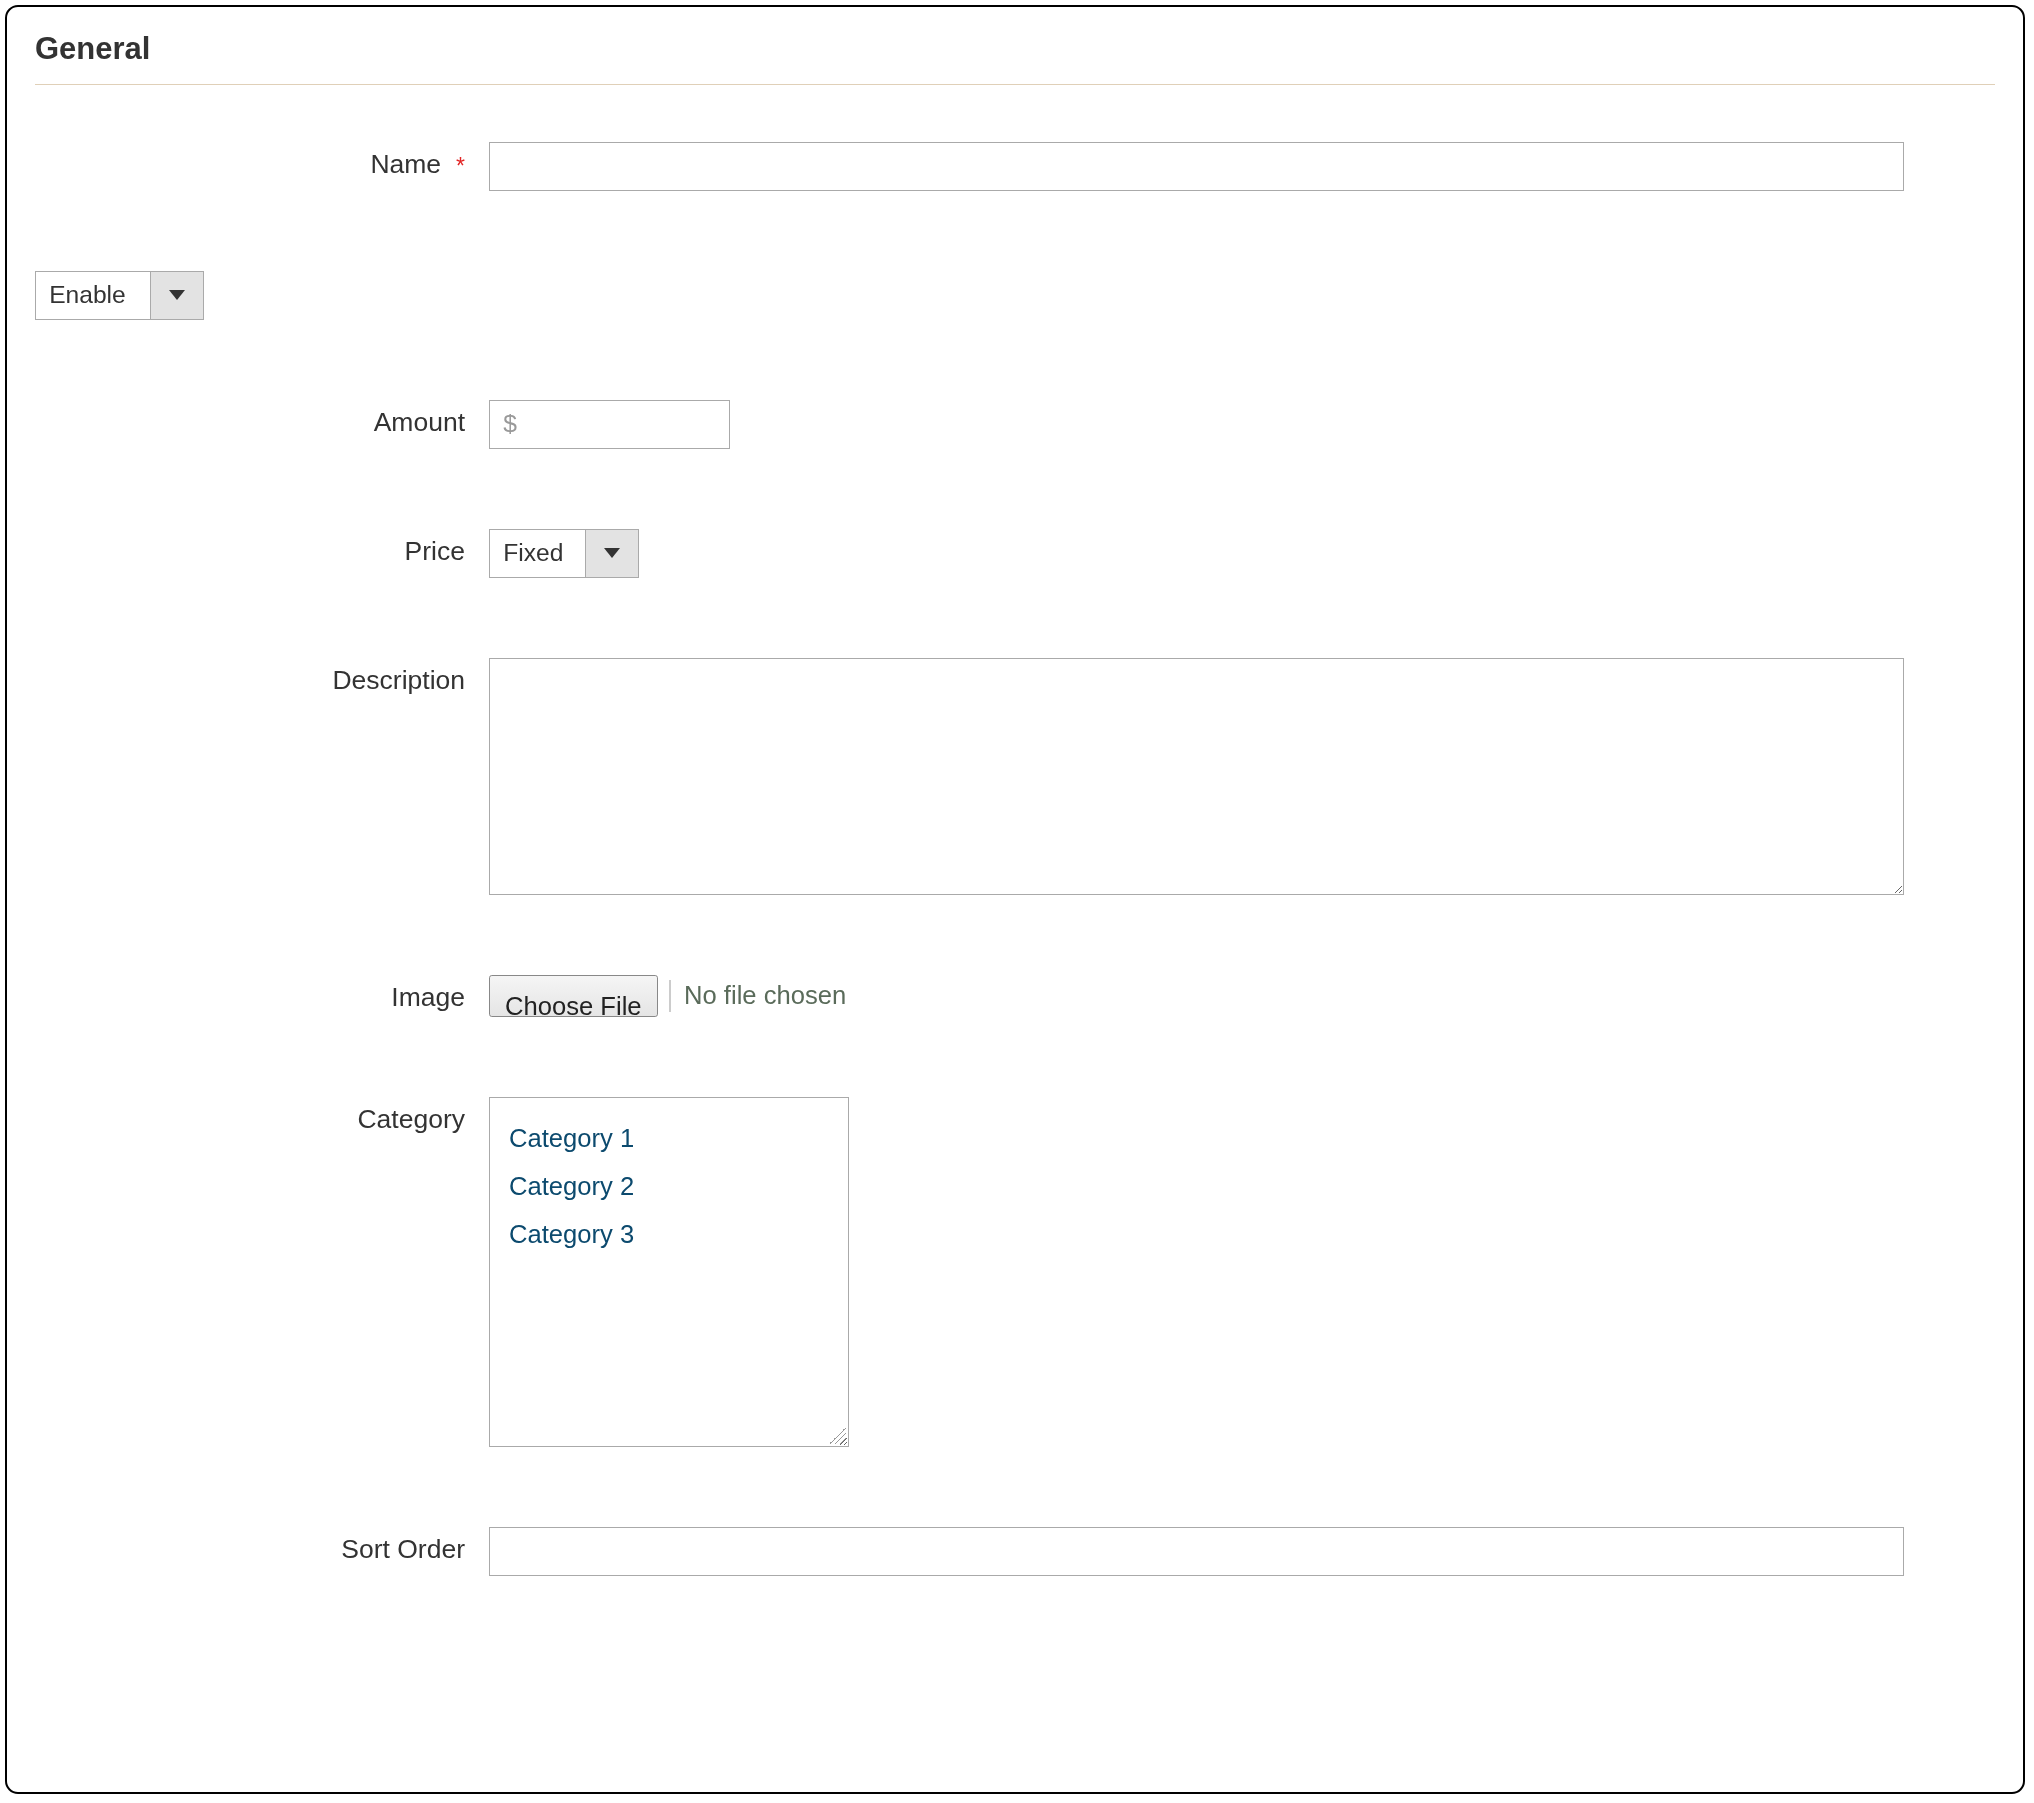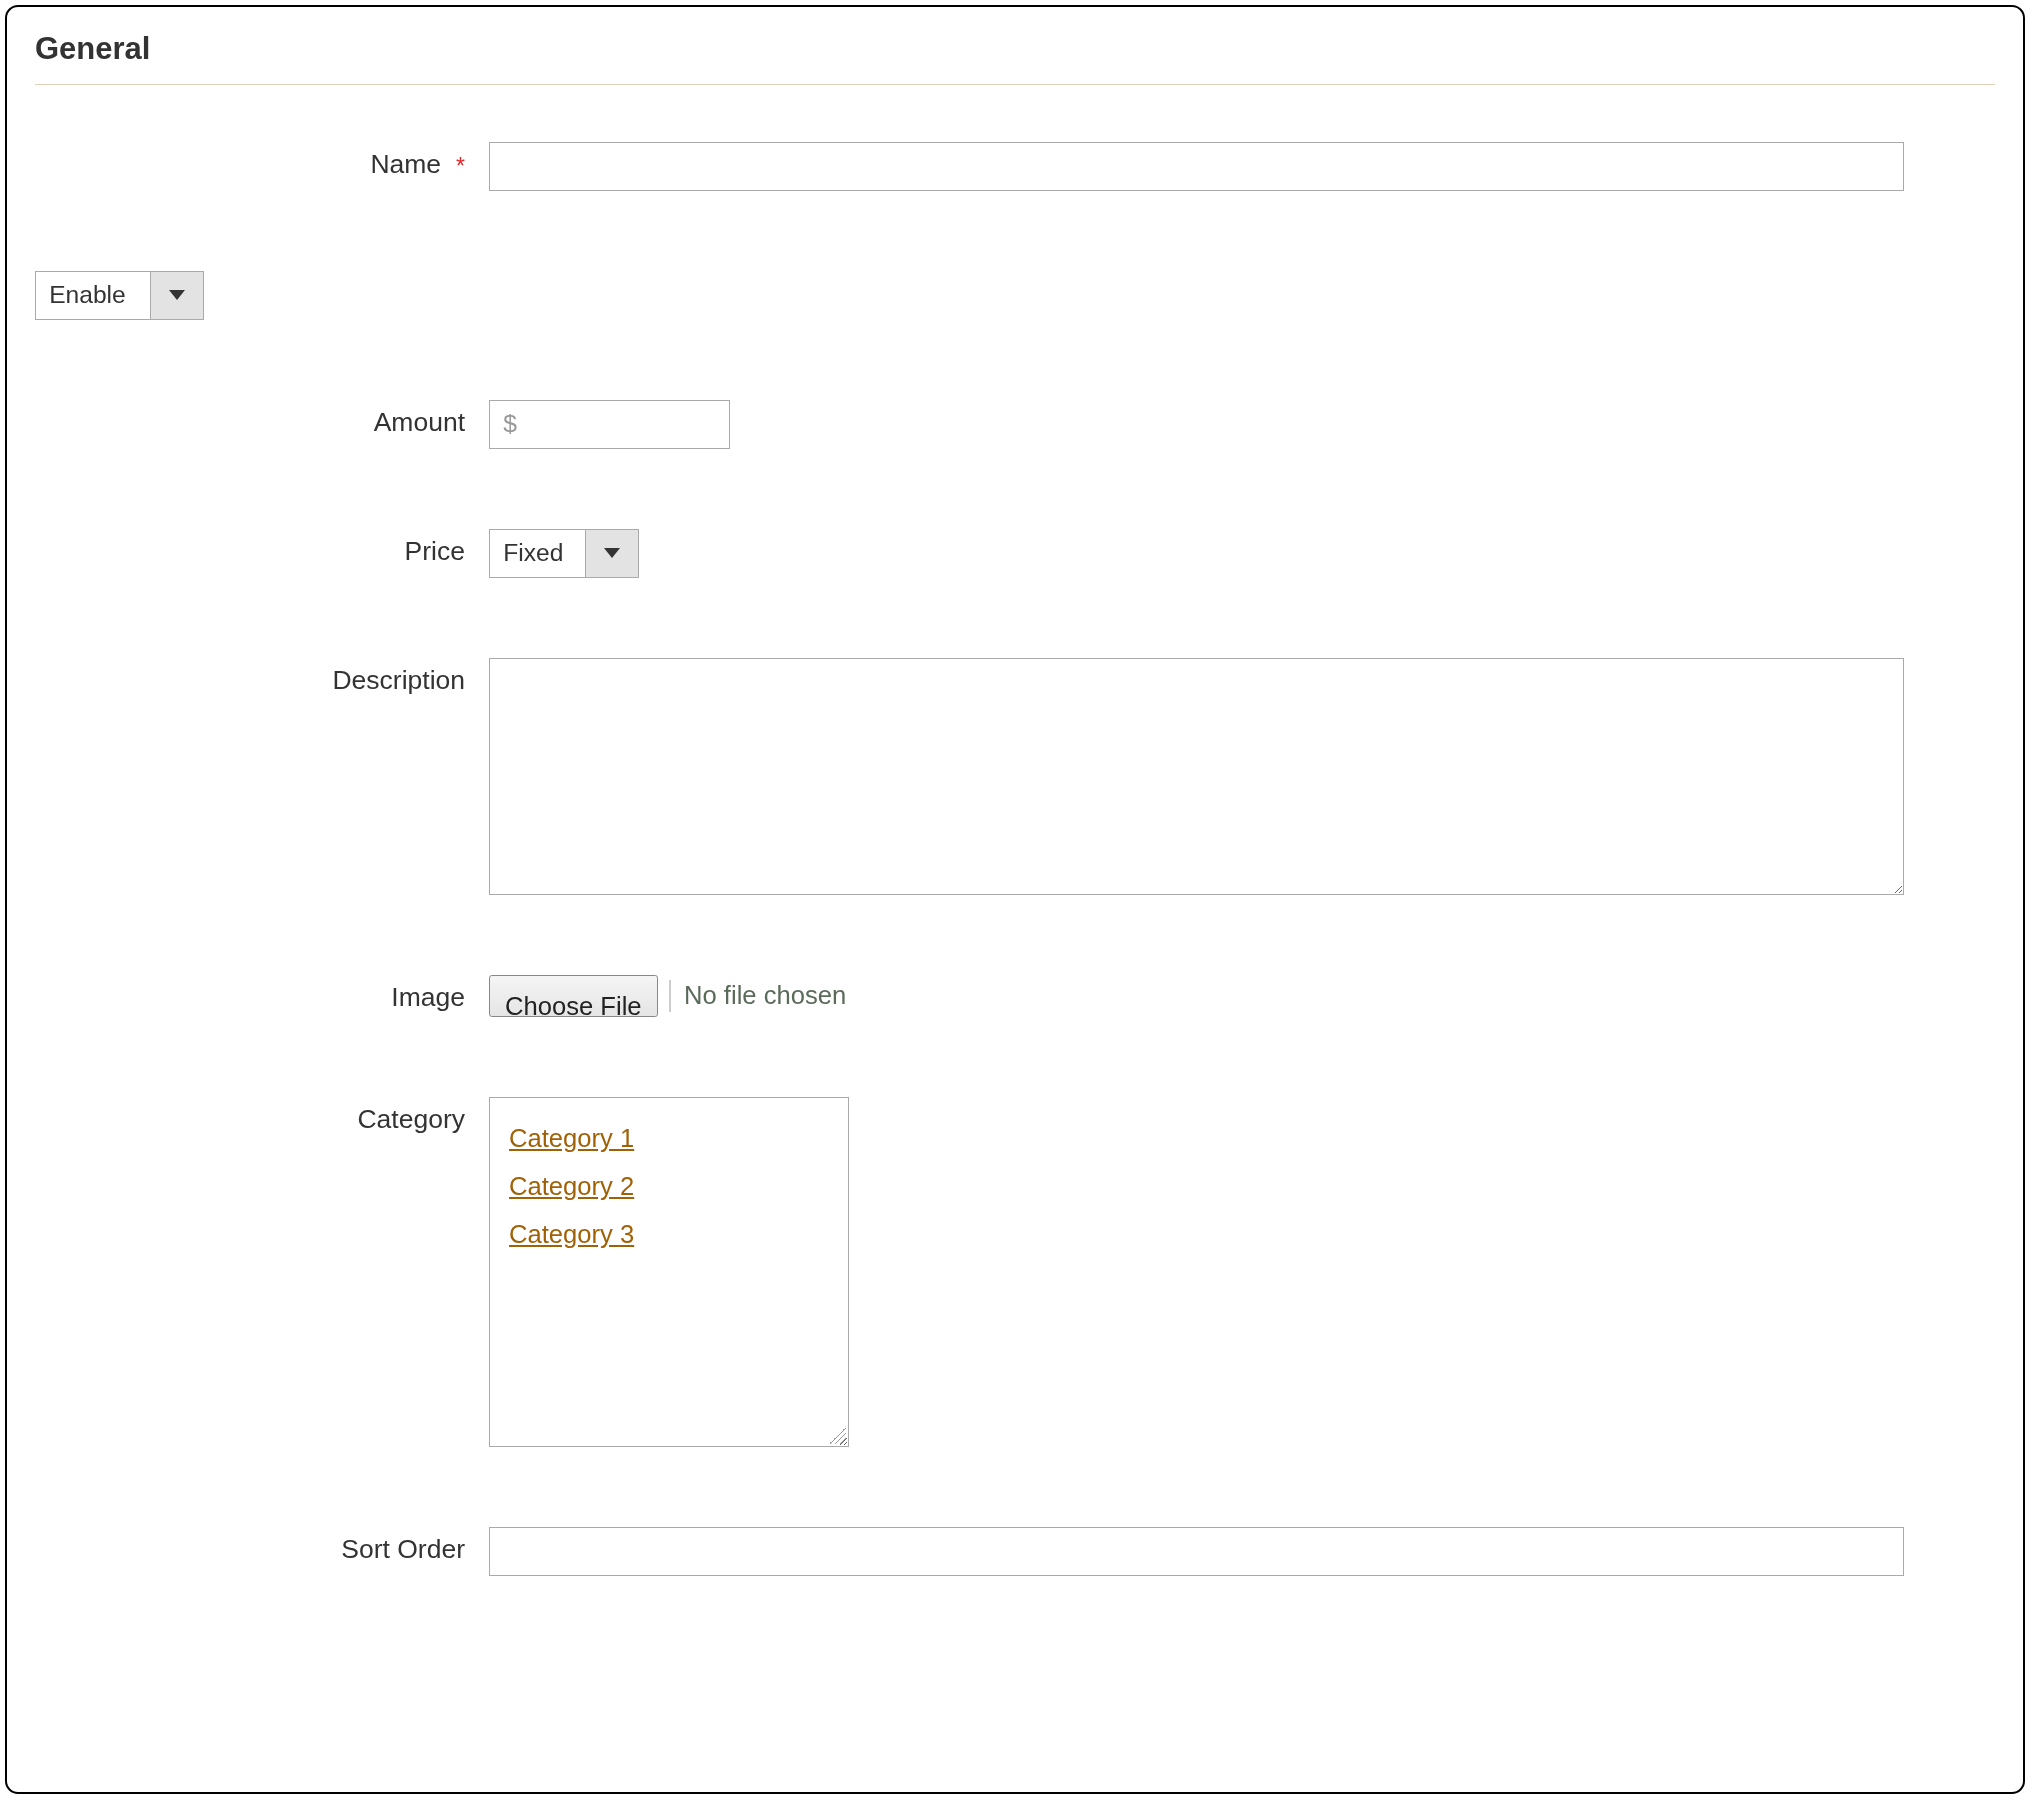--- a/index.html
+++ b/index.html
@@ -127,26 +127,25 @@
     font-size: 25.6px;
     color: #5a6b5a;
     text-align: right;
   }
   .multiselect {
     border: 1.9px solid #aaa;
     width: 360px;
     height: 350px;
     padding: 17px 19px;
     font-size: 25.6px;
-    color: #a16207;
+    color: #0c4a6e;
     resize: both;
     overflow: auto;
     position: relative;
     background: #fff;
-    text-decoration: underline;
   }
   .multiselect-option {
     padding: 9.5px 0;
     cursor: pointer;
   }
   .resize-handle {
     position: absolute;
     right: 1.9px;
     bottom: 1.9px;
     width: 17px;

